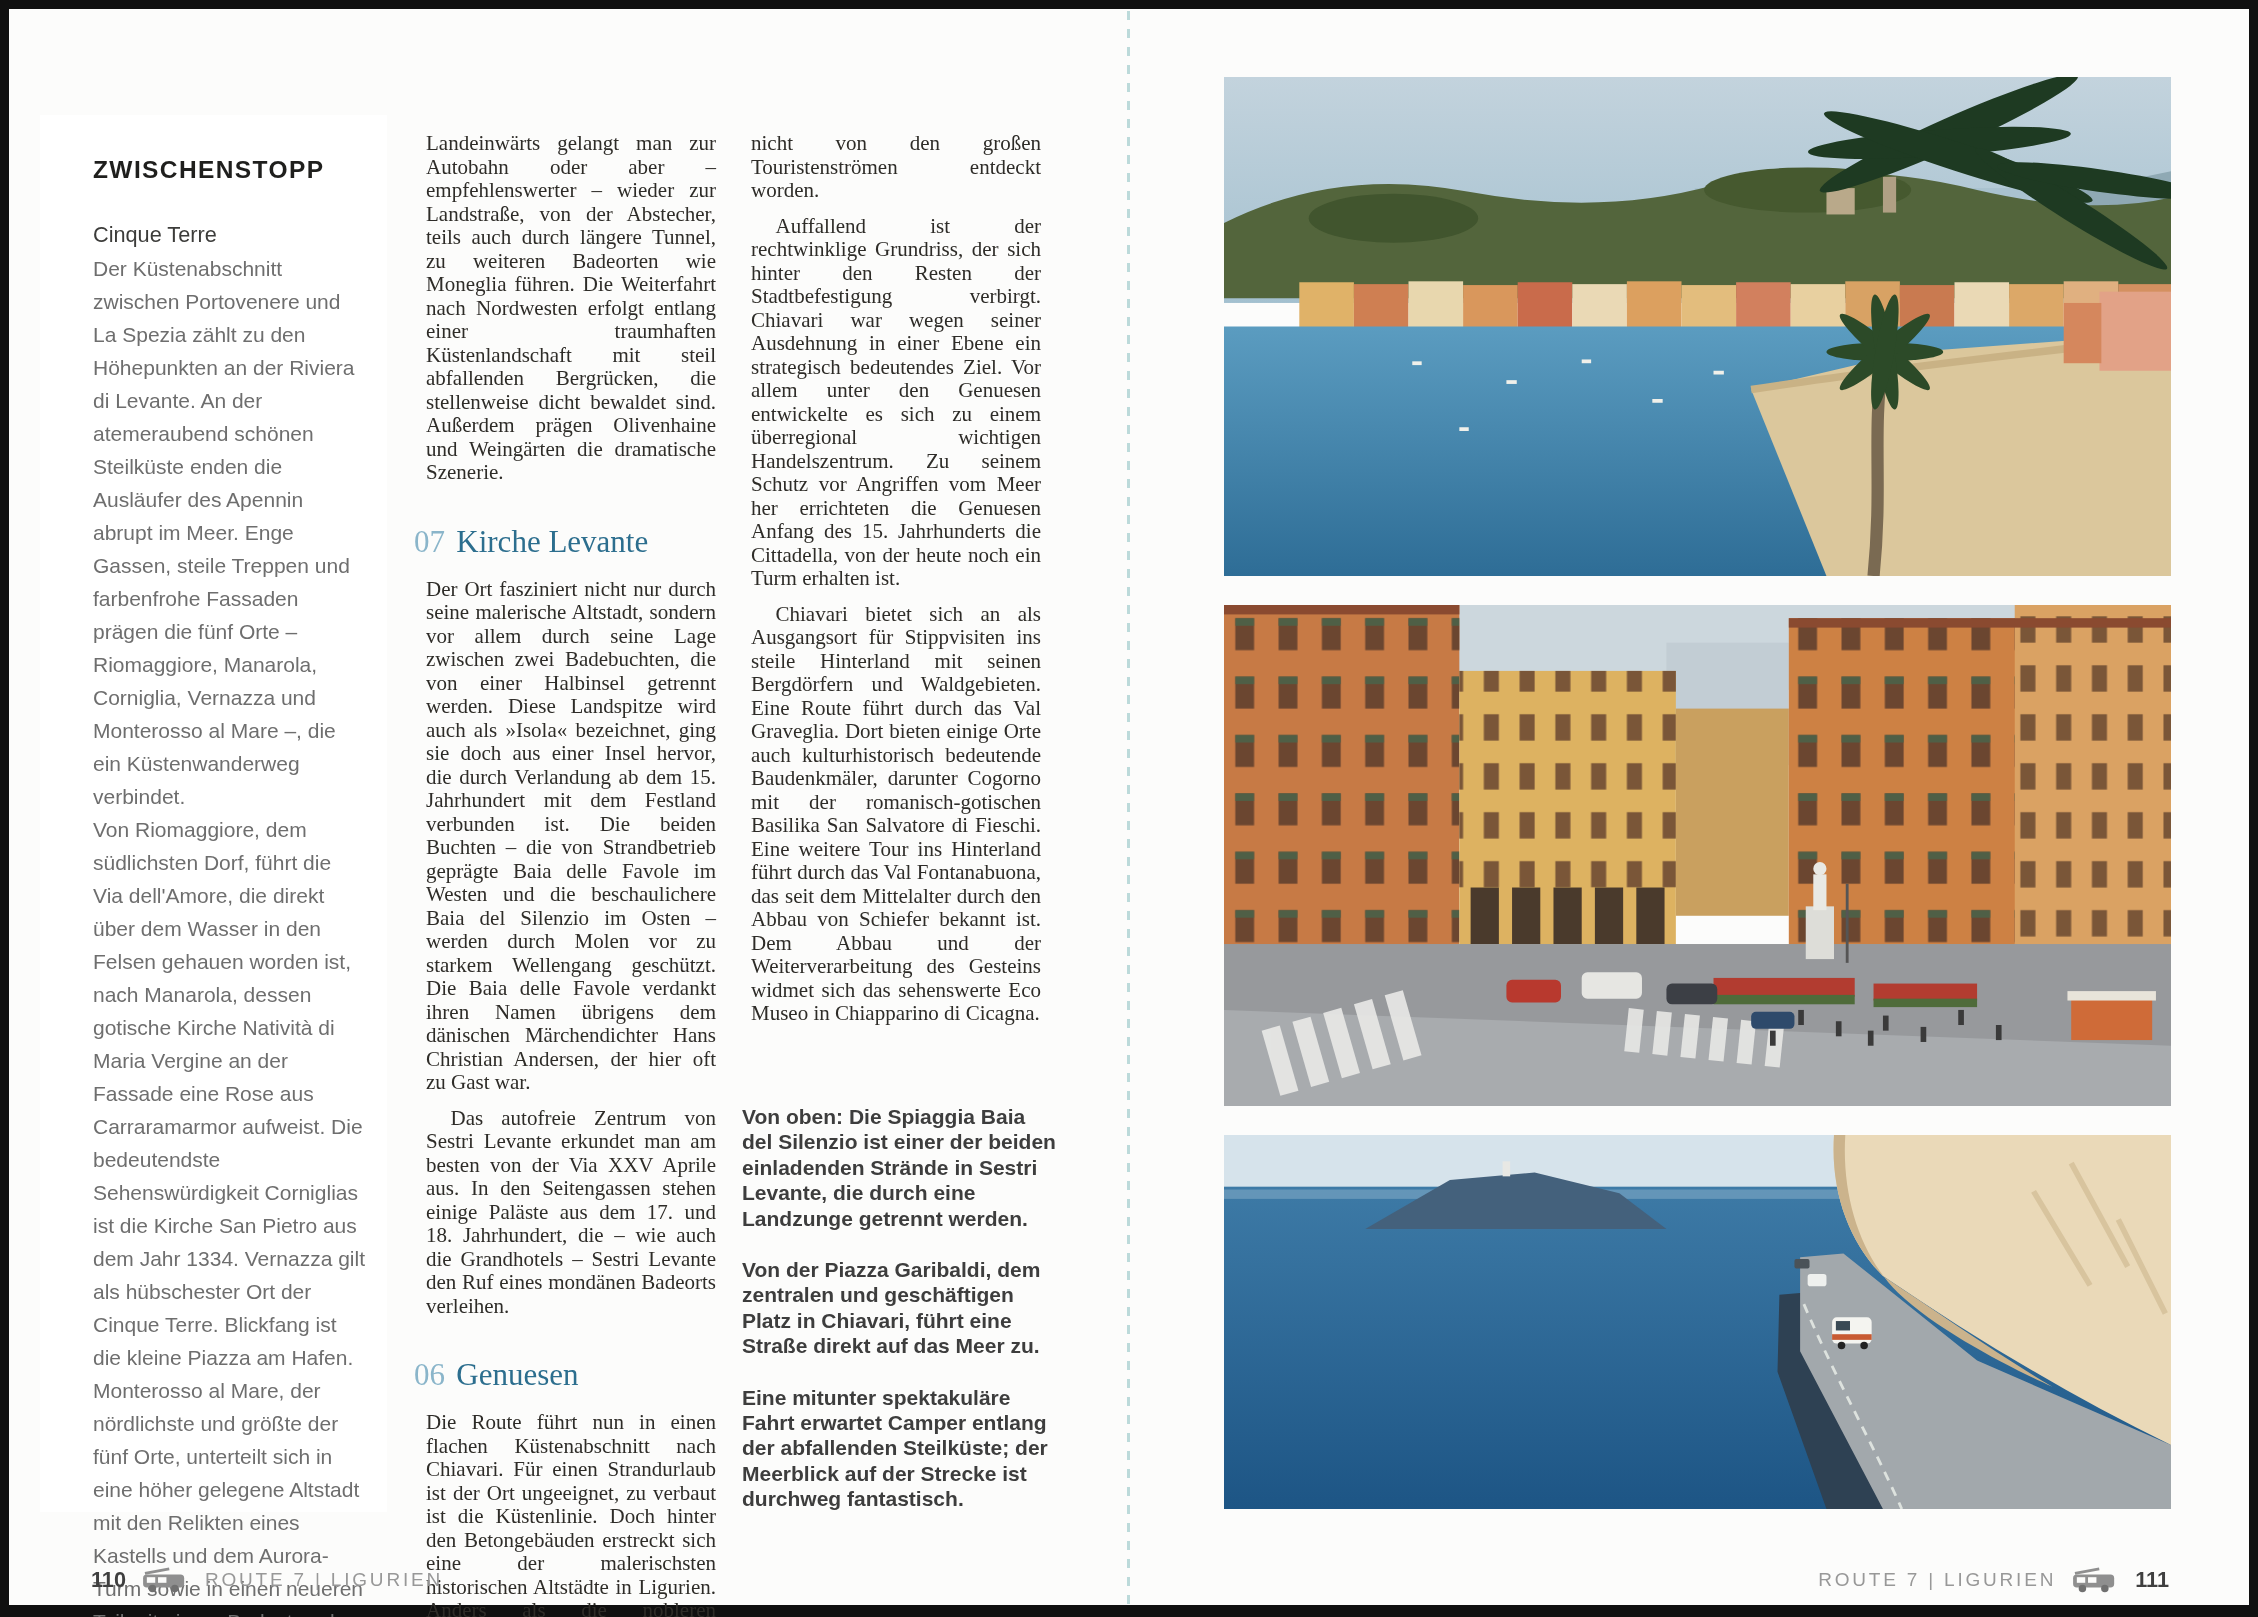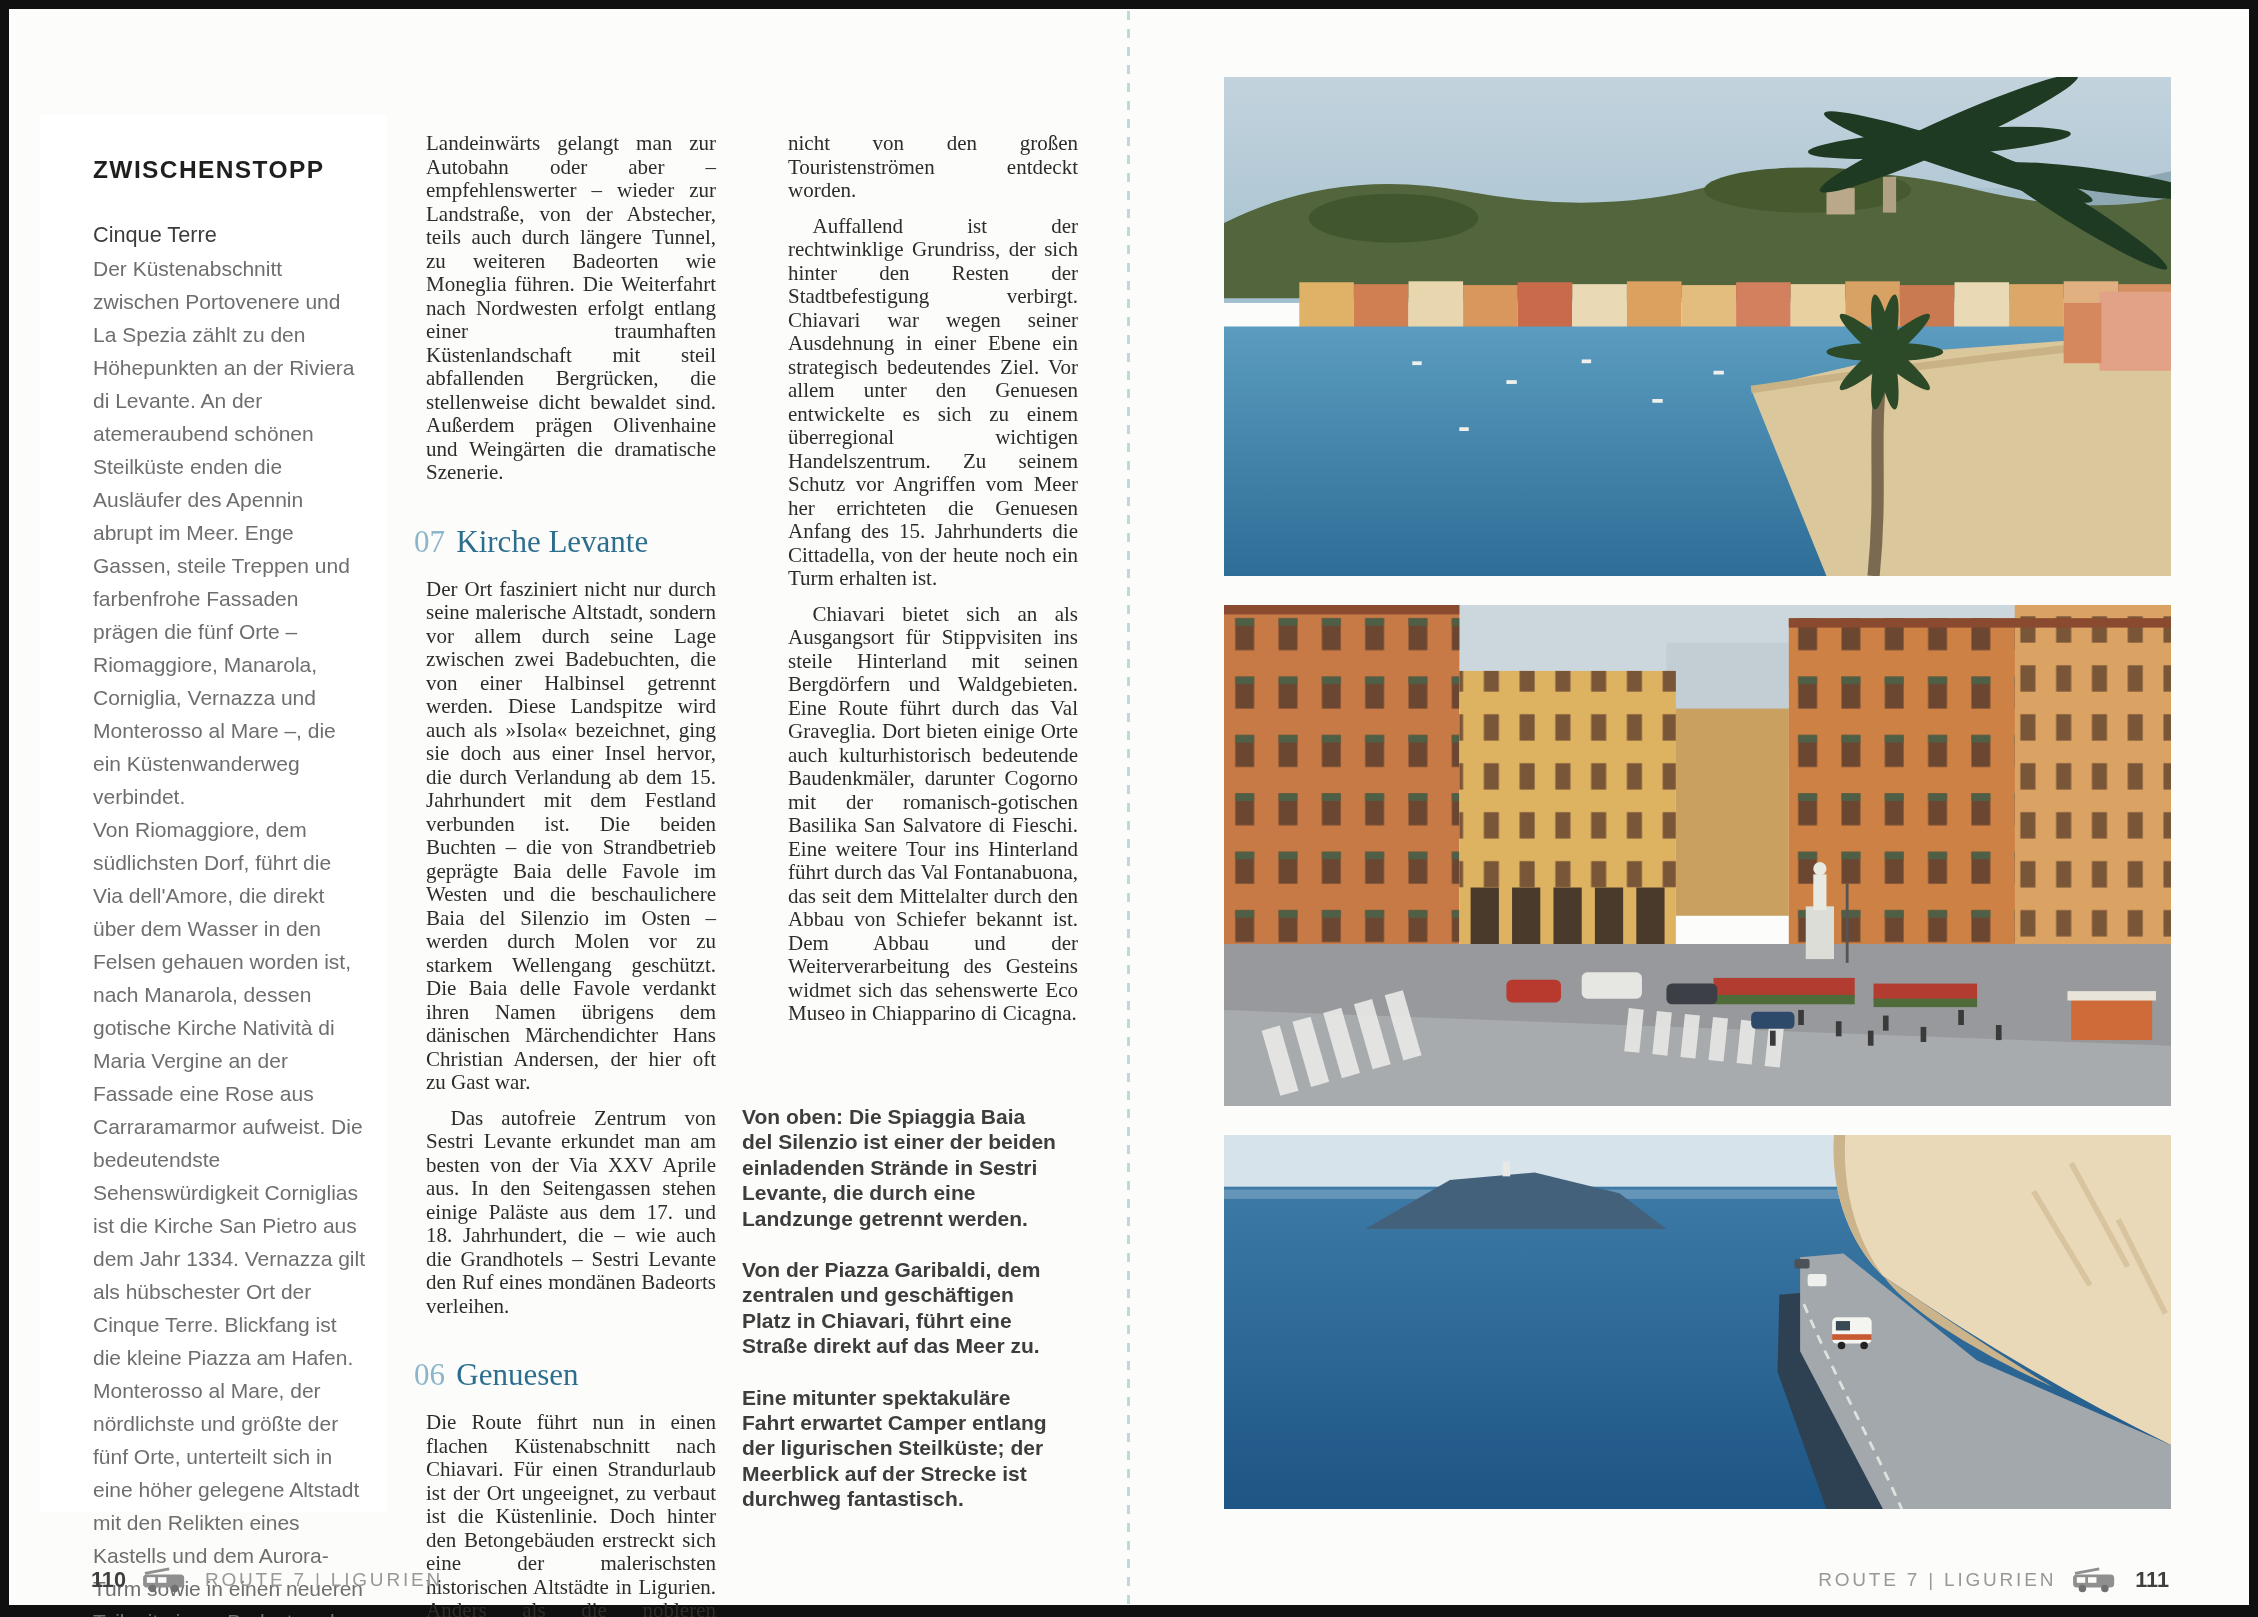--- a/index.html
+++ b/index.html
@@ -12,21 +12,21 @@
   
   #sidebar{position:absolute;left:40px;top:115px;width:347px;height:1397px;background:#ffffff;
            box-sizing:border-box;padding:41px 21px 0 53px;}
   .kicker{font-size:24.5px;font-weight:bold;letter-spacing:1.4px;color:#1f1f1d;margin:0 0 38px 0;}
   .sb-title{font-size:21.7px;font-weight:normal;color:#3c3c3a;margin:0 0 3.8px 0;}
   .sb-body{font-size:21px;line-height:33px;color:#6e6e6e;margin:0;}
   
   .article-col{position:absolute;top:120px;width:314px;font-family:"Liberation Serif",serif;
                font-size:21px;line-height:23.5px;color:#2e2c28;text-align:justify;hyphens:auto;}
   #colA{left:414px;}
-  #colB{left:776px;}
+  #colB{left:739px;}
   .article-col p{margin:12px;}
   .indent{text-indent:24.5px;}
   .section-heading{font-family:"Liberation Serif",serif;font-weight:normal;font-size:31px;
                    line-height:34px;margin:40px 0 19px 0;text-align:left;}
   .section-heading .num{color:#8ab5ca;margin-right:11.3px;}
   .section-heading .ttl{color:#2c6e8e;}
   
   #captions{position:absolute;left:742px;top:1104px;width:316px;}
   #captions p{font-size:21px;line-height:25.4px;font-weight:bold;color:#3d3d3d;margin:0 0 26px 0;}
   
@@ -69,21 +69,21 @@
 
   <div id="colB" class="article-col">
     <p>nicht von den großen Touristenströmen entdeckt worden.</p>
     <p class="indent">Auffallend ist der rechtwinklige Grundriss, der sich hinter den Resten der Stadtbefestigung verbirgt. Chiavari war wegen seiner Ausdehnung in einer Ebene ein strategisch bedeutendes Ziel. Vor allem unter den Genuesen entwickelte es sich zu einem überregional wichtigen Handelszentrum. Zu seinem Schutz vor Angriffen vom Meer her errichteten die Genuesen Anfang des 15. Jahrhunderts die Cittadella, von der heute noch ein Turm erhalten ist.</p>
     <p class="indent">Chiavari bietet sich an als Ausgangsort für Stippvisiten ins steile Hinterland mit seinen Bergdörfern und Waldgebieten. Eine Route führt durch das Val Graveglia. Dort bieten einige Orte auch kulturhistorisch bedeutende Baudenkmäler, darunter Cogorno mit der romanisch-gotischen Basilika San Salvatore di Fieschi. Eine weitere Tour ins Hinterland führt durch das Val Fontanabuona, das seit dem Mittelalter durch den Abbau von Schiefer bekannt ist. Dem Abbau und der Weiterverarbeitung des Gesteins widmet sich das sehenswerte Eco Museo in Chiapparino di Cicagna.</p>
   </div>
 
   <div id="captions">
     <p>Von oben: Die Spiaggia Baia del Silenzio ist einer der beiden einladenden Strände in Sestri Levante, die durch eine Landzunge getrennt werden.</p>
     <p>Von der Piazza Garibaldi, dem zentralen und geschäftigen Platz in Chiavari, führt eine Straße direkt auf das Meer zu.</p>
-    <p>Eine mitunter spektakuläre Fahrt erwartet Camper entlang der ligurischen Steilküste; der Meerblick auf der Strecke ist durchweg fantastisch.</p>
+    <p>Eine mitunter spektakuläre Fahrt erwartet Camper entlang der abfallenden Steilküste; der Meerblick auf der Strecke ist durchweg fantastisch.</p>
   </div>
 
   <div id="footer-left" class="footer">
     <span class="pagenum">110</span>
     <svg class="camper" viewBox="0 0 52 30">
       <path d="M4 8 L30 3" stroke="#8f8f8f" stroke-width="3" fill="none"></path>
       <rect x="2" y="9" width="44" height="14" rx="4" fill="#8f8f8f"></rect>
       <rect x="6" y="12" width="9" height="6" fill="#fcfcfb"></rect>
       <rect x="18" y="12" width="9" height="6" fill="#fcfcfb"></rect>
       <circle cx="12" cy="24" r="4" fill="#707070"></circle>

